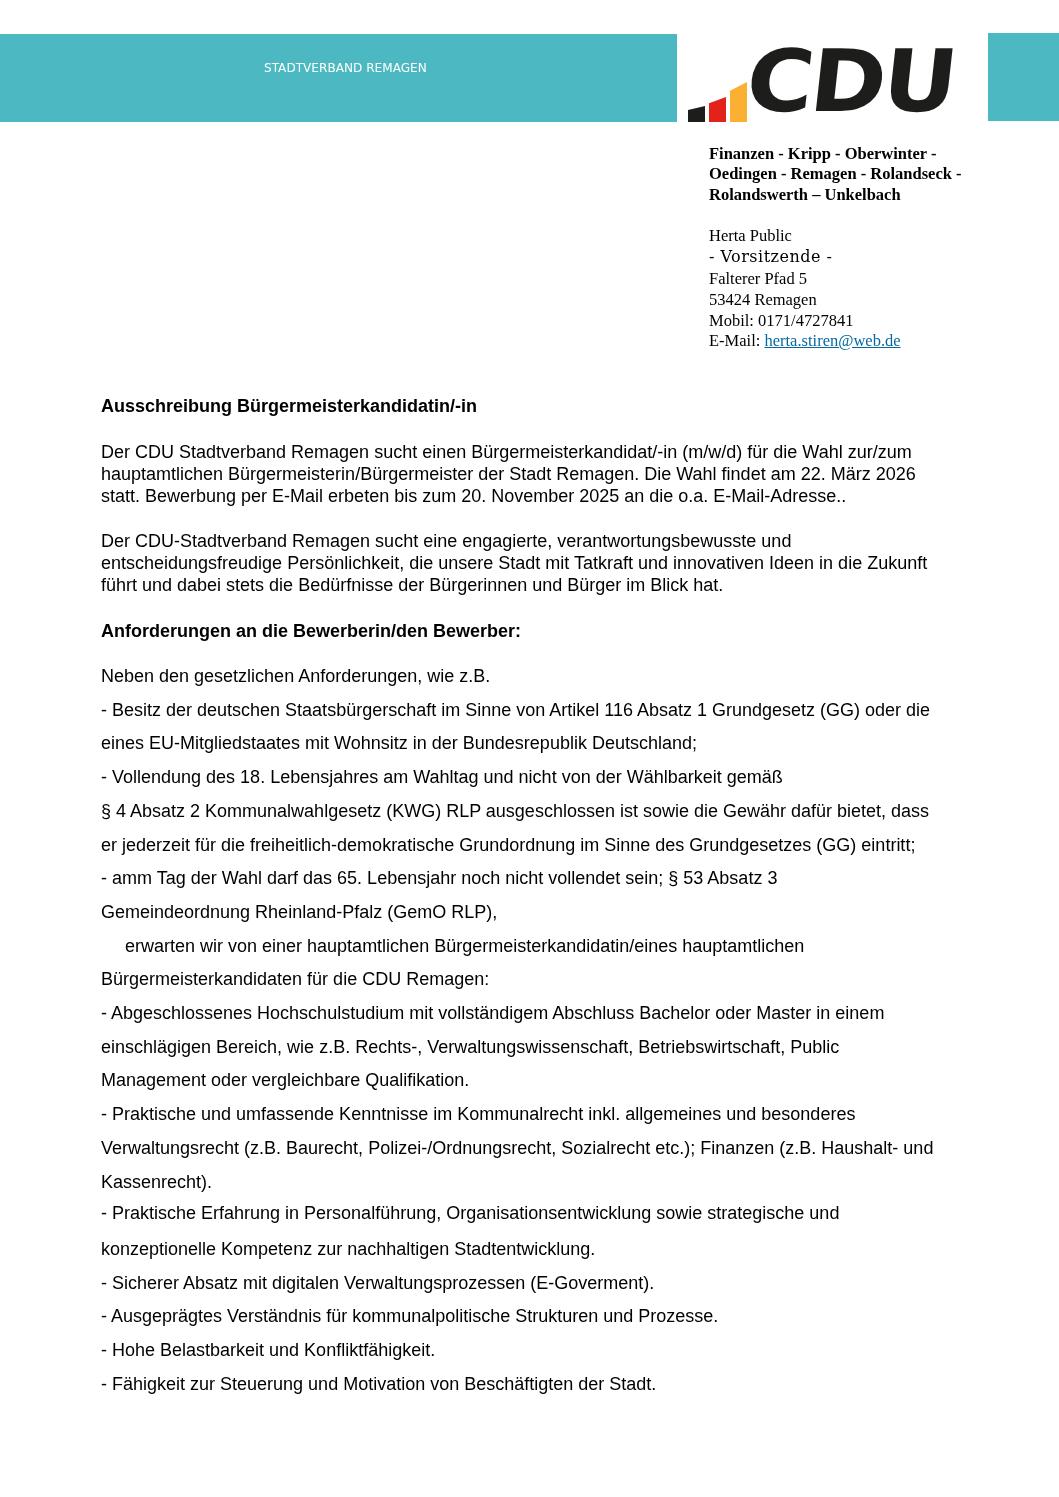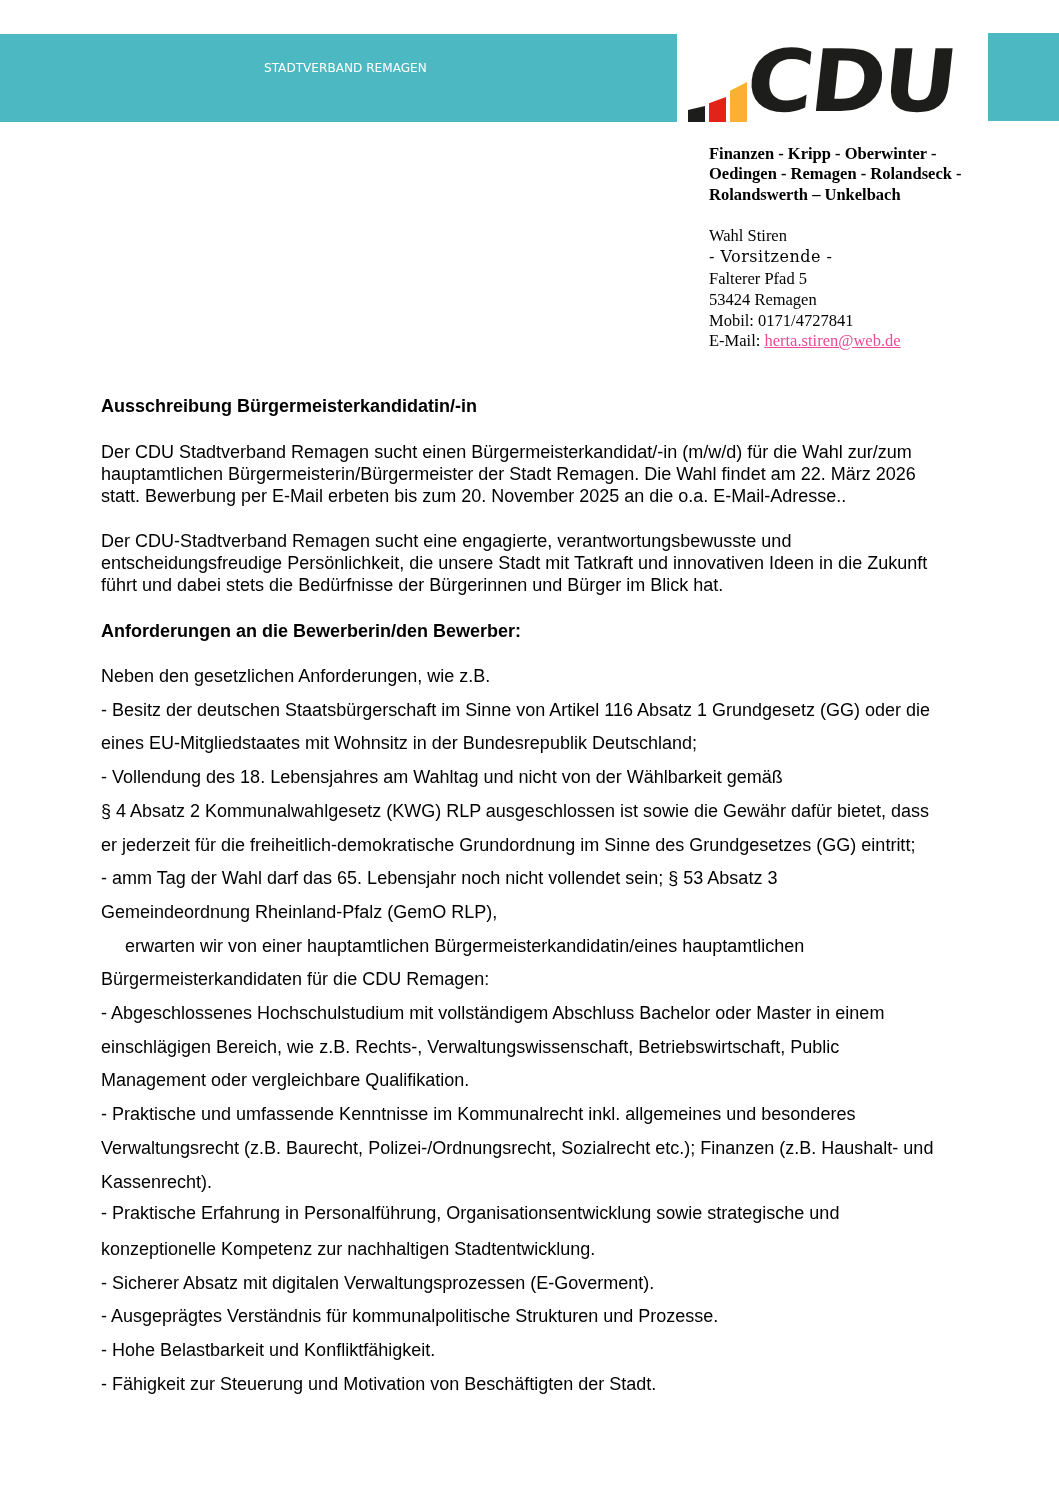--- a/index.html
+++ b/index.html
@@ -26,21 +26,21 @@
     position: absolute; left: 66px; top: -14px;
     font-family: "DejaVu Sans", sans-serif; font-weight: bold; font-size: 86px;
     color: #1d1d1b; letter-spacing: -3px; line-height: 1;
     transform: scaleX(1.06) skewX(-6deg); transform-origin: left top;
   }
 
   .serif { font-family: "Liberation Serif", serif; color: #000; position: absolute; white-space: nowrap; }
   .addr-bold { font-weight: bold; font-size: 16.5px; left: 709px; line-height: 20.5px; }
   .contact { font-size: 16.5px; left: 709px; line-height: 20.5px; }
   .role { font-family: "DejaVu Serif", serif; font-size: 16px; letter-spacing: 0.5px; }
-  .email-link { color: #ec4899; text-decoration: underline; }
+  .email-link { color: #0369a1; text-decoration: underline; }
 
   .sans { font-family: "Liberation Sans", sans-serif; color: #000; position: absolute; left: 101px; white-space: nowrap; font-size: 18px; }
   .heading { font-weight: bold; }
 </style>
 </head>
 <body>
 
 <div class="banner-left"></div>
 <div class="banner-title">STADTVERBAND REMAGEN</div>
 <div class="banner-right"></div>
@@ -50,21 +50,21 @@
   <div class="bar red"></div>
   <div class="bar gold"></div>
   <div class="wordmark">CDU</div>
 </div>
 
 <div>
   <div class="serif addr-bold" style="top:144px">Finanzen - Kripp - Oberwinter -</div>
   <div class="serif addr-bold" style="top:164px">Oedingen - Remagen - Rolandseck -</div>
   <div class="serif addr-bold" style="top:185px">Rolandswerth – Unkelbach</div>
 
-  <div class="serif contact" style="top:226px">Wahl Stiren</div>
+  <div class="serif contact" style="top:226px">Herta Public</div>
   <div class="serif contact role" style="top:247px;left:709px">- Vorsitzende -</div>
   <div class="serif contact" style="top:269px">Falterer Pfad 5</div>
   <div class="serif contact" style="top:290px">53424 Remagen</div>
   <div class="serif contact" style="top:311px">Mobil: 0171/4727841</div>
   <div class="serif contact" style="top:331px">
     <span>E-Mail: </span><a class="email-link" title="herta.stiren@web.de">herta.stiren@web.de</a>
   </div>
 </div>
 
 <div>

